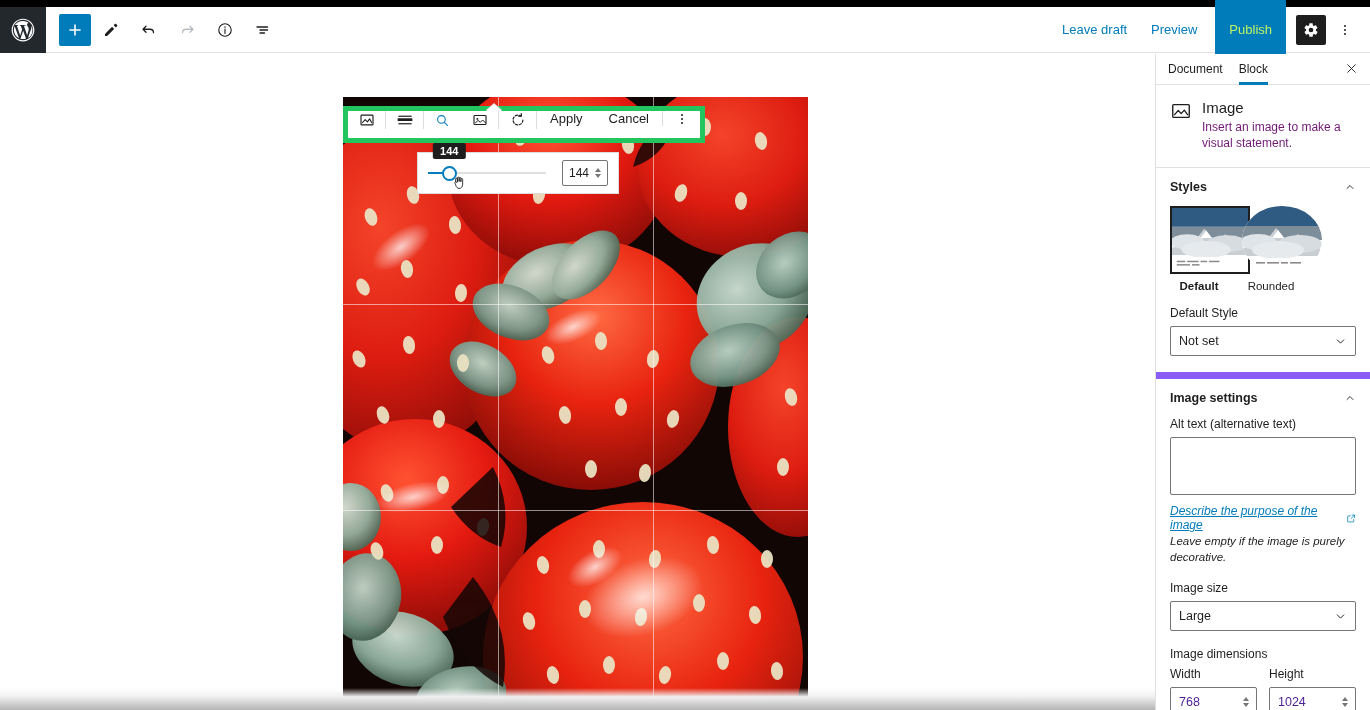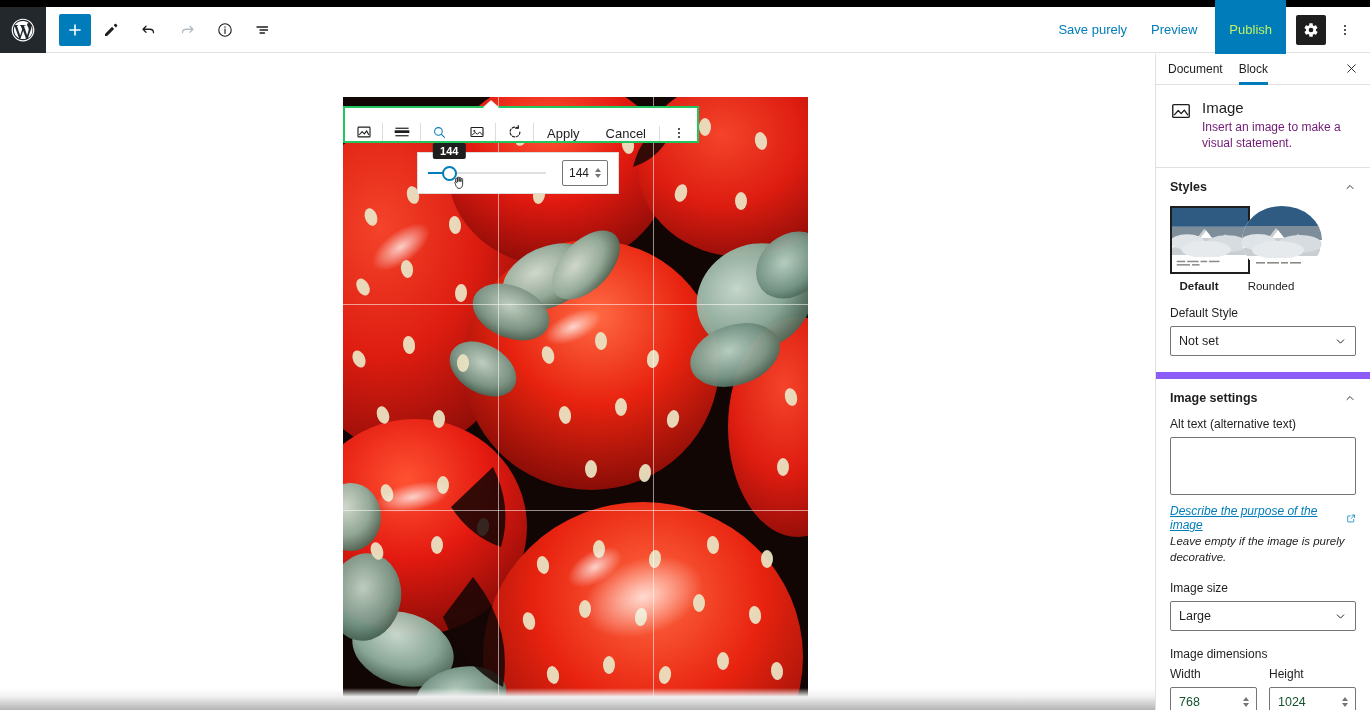--- a/index.html
+++ b/index.html
@@ -80,22 +80,22 @@
 
   
   .crop-grid { position: absolute; inset: 0; pointer-events: none; }
   .crop-grid .v, .crop-grid .h { position: absolute; background: rgba(255,255,255,0.55); }
   .crop-grid .v { width: 1px; top: 0; bottom: 0; }
   .crop-grid .h { height: 1px; left: 0; right: 0; }
 
   
   .block-toolbar {
     position: absolute; left: 343px; top: 52px; height: 37px;
-    background: #fff; border: 2px solid #22c55e;
-    display: flex; align-items: flex-end; z-index: 40;
+    background: #fff; border: 5px solid #22c55e;
+    display: flex; align-items: flex-start; z-index: 40;
   }
   .tb-group { display: flex; align-items: stretch; border-right: 1px solid #ddd; }
   .tb-group:last-child { border-right: none; }
   .tb-btn {
     width: 37px; background: none; border: none; cursor: pointer;
     display: flex; align-items: center; justify-content: center; color: #1e1e1e;
   }
   .tb-btn.active { color: #007cba; position: relative; }
   .tb-btn.active::after {
     content: ""; position: absolute; left: 9px; right: 9px; bottom: -1px; height: 0px;
@@ -228,21 +228,21 @@
   .help-text { font-size: 11.5px; font-style: italic; color: #1e1e1e; line-height: 1.35; margin-top: 2px; }
 
   .dims-row { display: flex; gap: 12px; margin-top: 2px; }
   .dim-col { flex: 1; }
   .dim-input {
     width: 100%; height: 30px; border: 1px solid #757575; border-radius: 2px;
     display: flex; align-items: center; padding: 0 4px 0 8px; background: #fff;
   }
   .dim-input input {
     border: none; outline: none; width: 100%; font-size: 12.5px;
-    font-family: "Liberation Sans", sans-serif; background: transparent; color: #14532d;
+    font-family: "Liberation Sans", sans-serif; background: transparent; color: #4c1d95;
   }
   .sb-scroll { height: 625px; overflow: hidden; position: relative; }
 </style>
 </head>
 <body>
 
 <div id="app">
 
   <div class="top-strip"></div>
 
@@ -286,21 +286,21 @@
           <g stroke="currentColor" stroke-width="1.7" stroke-linecap="round">
             <path d="M4 8h14"></path>
               <path d="M8 12h10"></path>
               <path d="M8 16h6"></path>
           </g>
         </svg>
       </button>
     </div>
 
     <div class="hdr-right">
-      <button class="link-btn">Save purely</button>
+      <button class="link-btn">Leave draft</button>
       <button class="link-btn">Preview</button>
       <button class="publish-btn">Publish</button>
       <button class="gear-btn">
         <svg width="16" height="16" viewBox="0 0 24 24">
           <path fill="currentColor" d="M19.4 13c.04-.33.06-.66.06-1s-.02-.67-.07-1l2.11-1.63c.19-.15.24-.42.12-.64l-2-3.46c-.12-.22-.39-.3-.61-.22l-2.49 1c-.52-.4-1.08-.73-1.69-.98l-.38-2.65A.5.5 0 0014 2h-4a.5.5 0 00-.49.42l-.38 2.65c-.61.25-1.17.59-1.69.98l-2.49-1c-.23-.09-.49 0-.61.22l-2 3.46c-.13.22-.07.49.12.64L4.6 11a7.9 7.9 0 000 2l-2.11 1.63c-.19.15-.24.42-.12.64l2 3.46c.12.22.39.3.61.22l2.49-1c.52.4 1.08.73 1.69.98l.38 2.65c.04.24.24.42.49.42h4c.25 0 .46-.18.49-.42l.38-2.65c.61-.25 1.17-.59 1.69-.98l2.49 1c.23.09.49 0 .61-.22l2-3.46c.12-.22.07-.49-.12-.64L19.4 13zM12 15.5A3.5 3.5 0 1115.5 12 3.5 3.5 0 0112 15.5z"></path>
         </svg>
       </button>
       <button class="more-btn">
         <svg width="16" height="16" viewBox="0 0 24 24">
           <g fill="currentColor">

